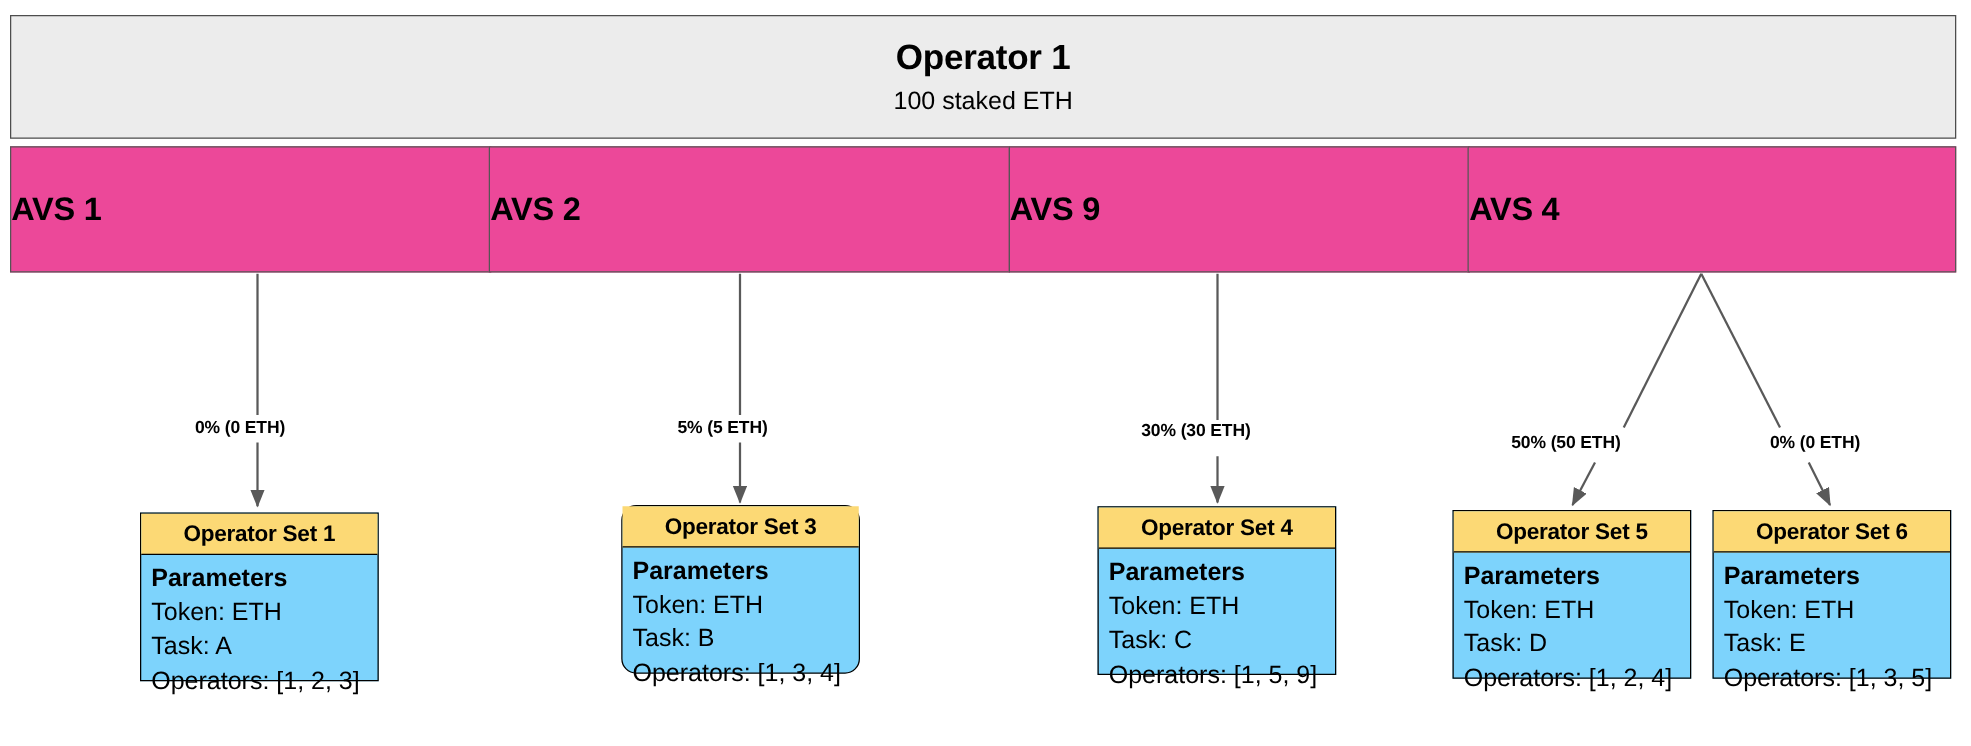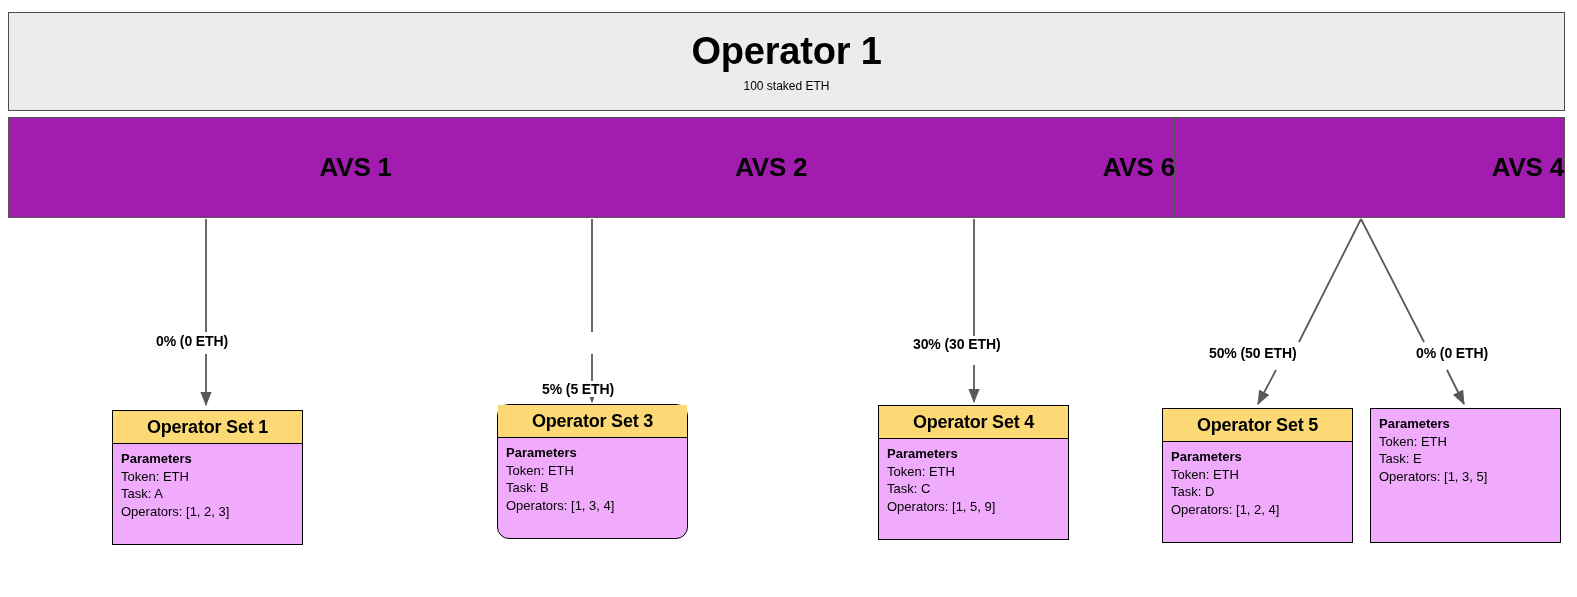--- a/index.html
+++ b/index.html
@@ -33,81 +33,81 @@
     height: 99px;
     box-sizing: border-box;
     background: #ececec;
     border: 1.6px solid #4d4d4d;
     display: flex;
     flex-direction: column;
     align-items: center;
     justify-content: center;
   }
   .operator-title {
-    font-size: 38px;
+    font-size: 28px;
     font-weight: bold;
     line-height: 1.12;
     letter-spacing: -0.2px;
     text-align: right;
   }
   .operator-sub {
-    font-size: 12px;
+    font-size: 20px;
     font-weight: normal;
     line-height: 1.2;
     margin-top: 7px;
   }
 
   
   .avs-row {
     position: absolute;
     left: 8px;
     top: 117px;
     width: 1557px;
     height: 101px;
     display: flex;
   }
   .avs-cell {
     box-sizing: border-box;
-    background: #a21caf;
+    background: #ec4899;
     border: 1.6px solid #555555;
     display: flex;
     align-items: center;
-    justify-content: flex-end;
+    justify-content: flex-start;
     font-size: 26px;
     font-weight: bold;
     letter-spacing: -0.2px;
   }
   .avs-cell + .avs-cell { margin-left: -1.6px; }
   .avs-1 { width: 393px; }
   .avs-2 { width: 426px; }
   .avs-3 { width: 377px; }
   .avs-4 { width: 399px; }
 
   
   .opset {
     position: absolute;
     box-sizing: border-box;
-    background: #f0abfc;
+    background: #7dd3fc;
     border: 1.6px solid #000000;
   }
   .opset-head {
     box-sizing: border-box;
     background: #fcd975;
     border-bottom: 1.6px solid #000000;
     height: 33px;
     display: flex;
     align-items: center;
     justify-content: center;
     font-size: 18px;
     font-weight: bold;
     letter-spacing: -0.2px;
   }
   .opset-body {
     padding: 6px 7px 7px 8px;
-    font-size: 13px;
+    font-size: 20px;
     line-height: 1.36;
   }
   .opset-body .p-title {
     font-weight: bold;
   }
 
   
   .edge-label {
     position: absolute;
     font-size: 14px;
@@ -152,29 +152,29 @@
   </div>
 
   <div class="avs-row">
     <div class="avs-cell avs-1">
       <span>AVS 1</span>
     </div>
     <div class="avs-cell avs-2">
       <span>AVS 2</span>
     </div>
     <div class="avs-cell avs-3">
-      <span>AVS 6</span>
+      <span>AVS 9</span>
     </div>
     <div class="avs-cell avs-4">
       <span>AVS 4</span>
     </div>
   </div>
 
   <div class="edge-label" style="left:154px; top:333px;">0% (0 ETH)</div>
-  <div class="edge-label" style="left:540px; top:333px;margin-top:48px;">5% (5 ETH)</div>
+  <div class="edge-label" style="left:540px; top:333px;">5% (5 ETH)</div>
   <div class="edge-label" style="left:911px; top:336px;">30% (30 ETH)</div>
   <div class="edge-label" style="left:1207px; top:345px;">50% (50 ETH)</div>
   <div class="edge-label" style="left:1414px; top:345px;">0% (0 ETH)</div>
 
   <div class="opset" style="left:112px; top:410px; width:191px; height:135px;">
     <div class="opset-head">Operator Set 1</div>
     <div class="opset-body">
       <div class="p-title">Parameters</div>
       <div>Token: ETH</div>
       <div>Task: A</div>
@@ -206,20 +206,21 @@
     <div class="opset-head">Operator Set 5</div>
     <div class="opset-body">
       <div class="p-title">Parameters</div>
       <div>Token: ETH</div>
       <div>Task: D</div>
       <div>Operators: [1, 2, 4]</div>
     </div>
   </div>
 
   <div class="opset" style="left:1370px; top:408px; width:191px; height:135px;">
+    <div class="opset-head">Operator Set 6</div>
     <div class="opset-body">
       <div class="p-title">Parameters</div>
       <div>Token: ETH</div>
       <div>Task: E</div>
       <div>Operators: [1, 3, 5]</div>
     </div>
   </div>
 
 </div>
 

